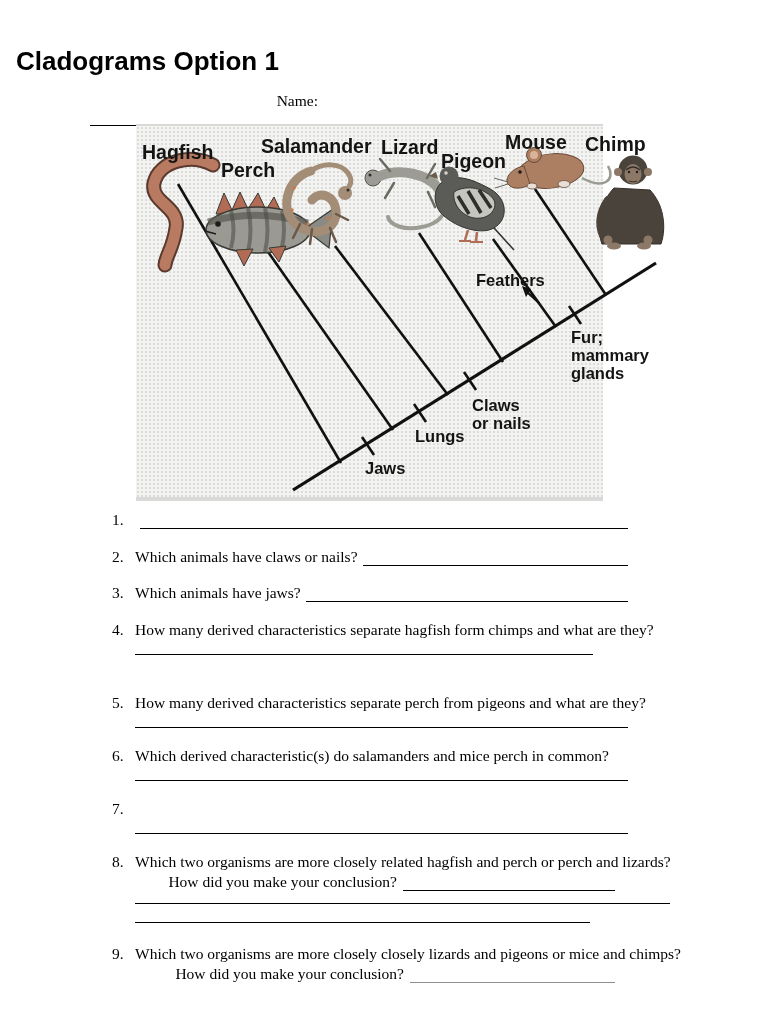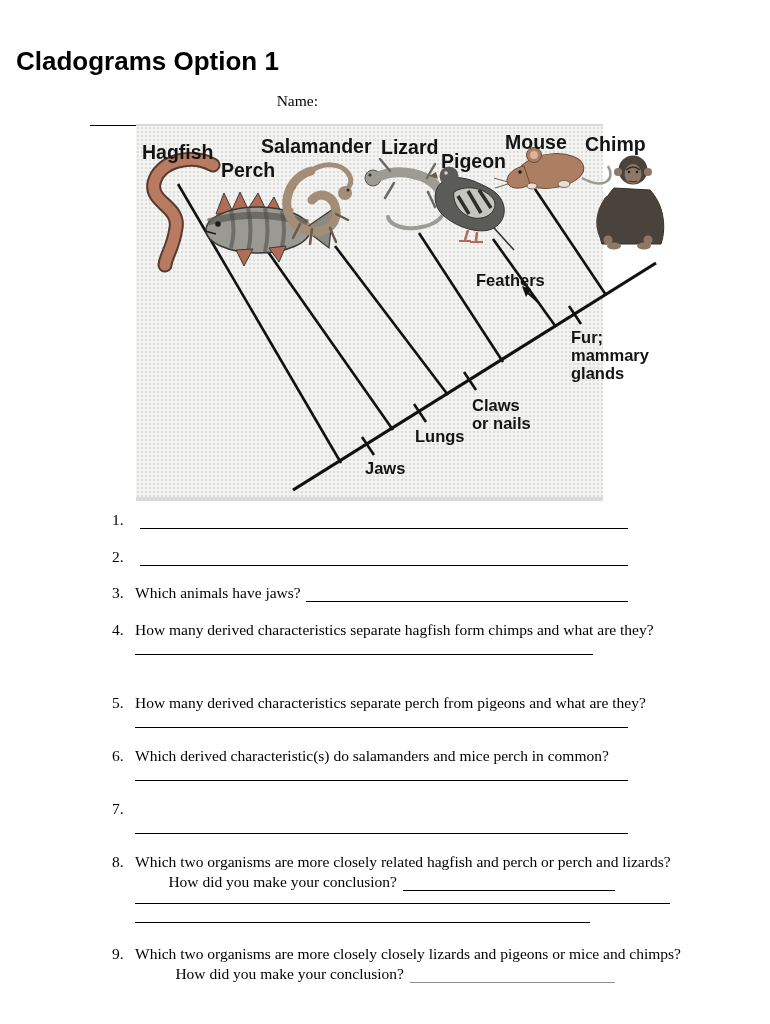--- a/index.html
+++ b/index.html
@@ -164,20 +164,21 @@
     </svg>
   </div>
 
   <div class="q" style="top:510px">
     <span class="qnum">1.</span>
     <span class="grow-blank"></span>
   </div>
 
   <div class="q" style="top:547px">
     <span class="qnum">2.</span>
+    <span class="qtext">Which animals have claws or nails?</span>
     <span class="grow-blank"></span>
   </div>
 
   <div class="q" style="top:583px">
     <span class="qnum">3.</span>
     <span class="qtext">Which animals have jaws?</span>
     <span class="grow-blank"></span>
   </div>
 
   <div class="q" style="top:620px">

